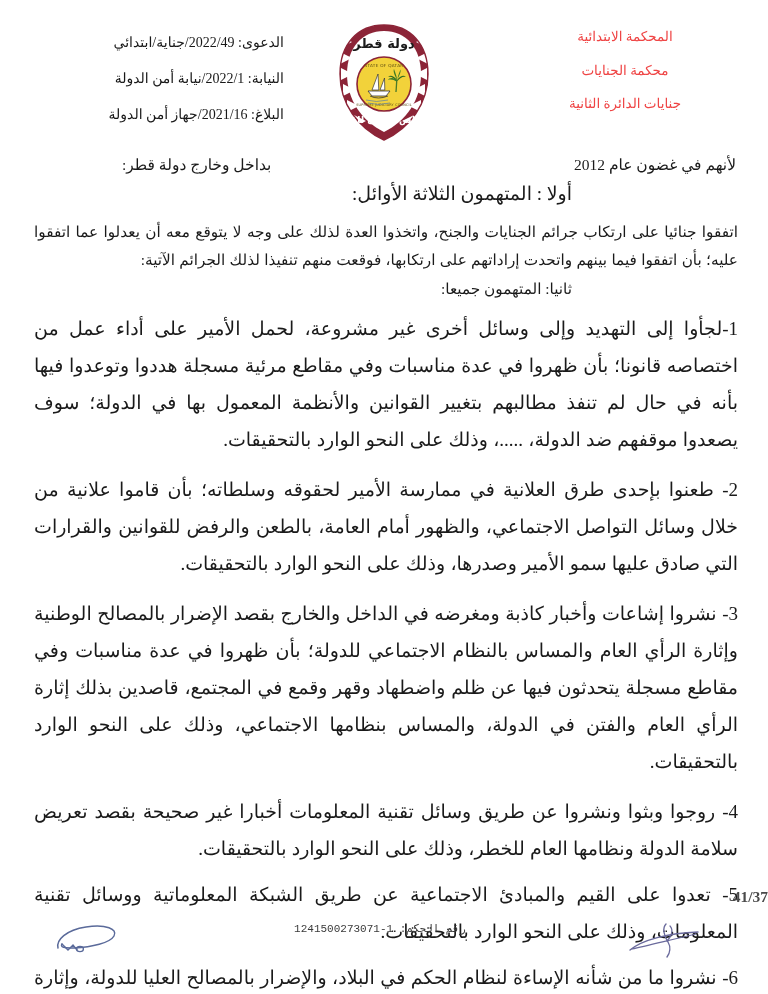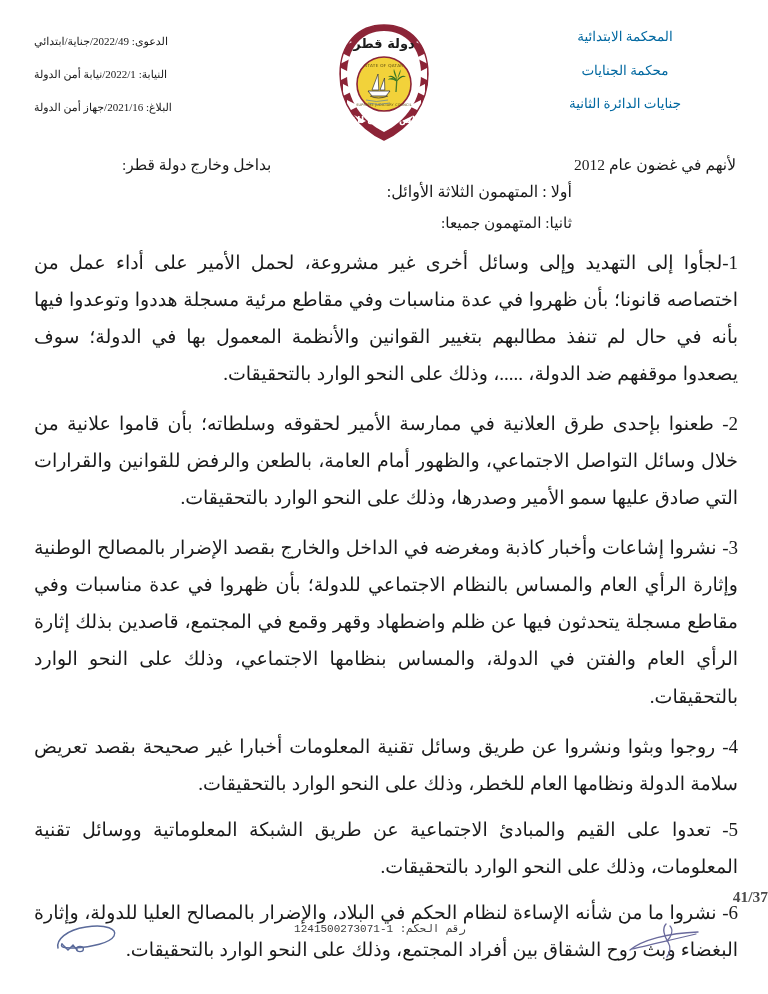--- a/index.html
+++ b/index.html
@@ -38,38 +38,39 @@
     width: 230px;
     text-align: center;
     direction: rtl;
   }
   .header-right .hline {
     font-size: 13.5px;
     line-height: 1;
     margin-bottom: 20px;
     letter-spacing: -0.3px;
     white-space: nowrap;
-    color: #0369a1;
+    color: #ef4444;
   }
   .header-right .hline:last-child { margin-bottom: 0; }
 
   .header-left {
     position: absolute;
     top: 14px;
     left: 34px;
     width: 250px;
     text-align: left;
     direction: rtl;
   }
   .header-left .cline {
-    font-size: 11px;
+    font-size: 14px;
     line-height: 1;
     margin-bottom: 22px;
     white-space: nowrap;
     color: #181818;
+    text-align: right;
   }
   .header-left .cline:last-child { margin-bottom: 4px; }
 
   
   .emblem {
     position: absolute;
     top: 0;
     left: 50%;
     transform: translateX(-50%);
     width: 104px;
@@ -95,21 +96,21 @@
     margin-bottom: 8px;
     padding-right: 2px;
   }
   .lead-row .seg-a { white-space: nowrap; }
   .lead-row .seg-b {
     white-space: nowrap;
     margin-left: 88px;
   }
 
   .subhead {
-    font-size: 16px;
+    font-size: 19px;
     margin-bottom: 13px;
     padding-right: 166px;
     white-space: nowrap;
   }
 
   .para {
     font-size: 15.3px;
     line-height: 1.85;
     text-align: justify;
     text-align-last: right;
@@ -261,20 +262,21 @@
 
   <div class="body">
 
     <div class="lead-row">
       <span class="seg-a">لأنهم في غضون عام 2012</span>
       <span class="seg-b">بداخل وخارج دولة قطر:</span>
     </div>
 
     <div class="subhead">أولا : المتهمون الثلاثة الأوائل:</div>
 
+    <div class="para">اتفقوا جنائيا على ارتكاب جرائم الجنايات والجنح، واتخذوا العدة لذلك على وجه لا يتوقع معه أن يعدلوا عما اتفقوا عليه؛ بأن اتفقوا فيما بينهم واتحدت إراداتهم على ارتكابها، فوقعت منهم تنفيذا لذلك الجرائم الآتية:</div>
 
     <div class="subhead2">ثانيا: المتهمون جميعا:</div>
 
     <div class="item">1-لجأوا إلى التهديد وإلى وسائل أخرى غير مشروعة، لحمل الأمير على أداء عمل من اختصاصه قانونا؛ بأن ظهروا في عدة مناسبات وفي مقاطع مرئية مسجلة هددوا وتوعدوا فيها بأنه في حال لم تنفذ مطالبهم بتغيير القوانين والأنظمة المعمول بها في الدولة؛ سوف يصعدوا موقفهم ضد الدولة، .....، وذلك على النحو الوارد بالتحقيقات.</div>
     <div class="item">2- طعنوا بإحدى طرق العلانية في ممارسة الأمير لحقوقه وسلطاته؛ بأن قاموا علانية من خلال وسائل التواصل الاجتماعي، والظهور أمام العامة، بالطعن والرفض للقوانين والقرارات التي صادق عليها سمو الأمير وصدرها، وذلك على النحو الوارد بالتحقيقات.</div>
     <div class="item">3- نشروا إشاعات وأخبار كاذبة ومغرضه في الداخل والخارج بقصد الإضرار بالمصالح الوطنية وإثارة الرأي العام والمساس بالنظام الاجتماعي للدولة؛ بأن ظهروا في عدة مناسبات وفي مقاطع مسجلة يتحدثون فيها عن ظلم واضطهاد وقهر وقمع في المجتمع، قاصدين بذلك إثارة الرأي العام والفتن في الدولة، والمساس بنظامها الاجتماعي، وذلك على النحو الوارد بالتحقيقات.</div>
     <div class="item tight">4- روجوا وبثوا ونشروا عن طريق وسائل تقنية المعلومات أخبارا غير صحيحة بقصد تعريض سلامة الدولة ونظامها العام للخطر، وذلك على النحو الوارد بالتحقيقات.</div>
     <div class="item tight">5- تعدوا على القيم والمبادئ الاجتماعية عن طريق الشبكة المعلوماتية ووسائل تقنية المعلومات، وذلك على النحو الوارد بالتحقيقات.</div>
     <div class="item">6- نشروا ما من شأنه الإساءة لنظام الحكم في البلاد، والإضرار بالمصالح العليا للدولة، وإثارة البغضاء وبث روح الشقاق بين أفراد المجتمع، وذلك على النحو الوارد بالتحقيقات.</div>
   </div>

